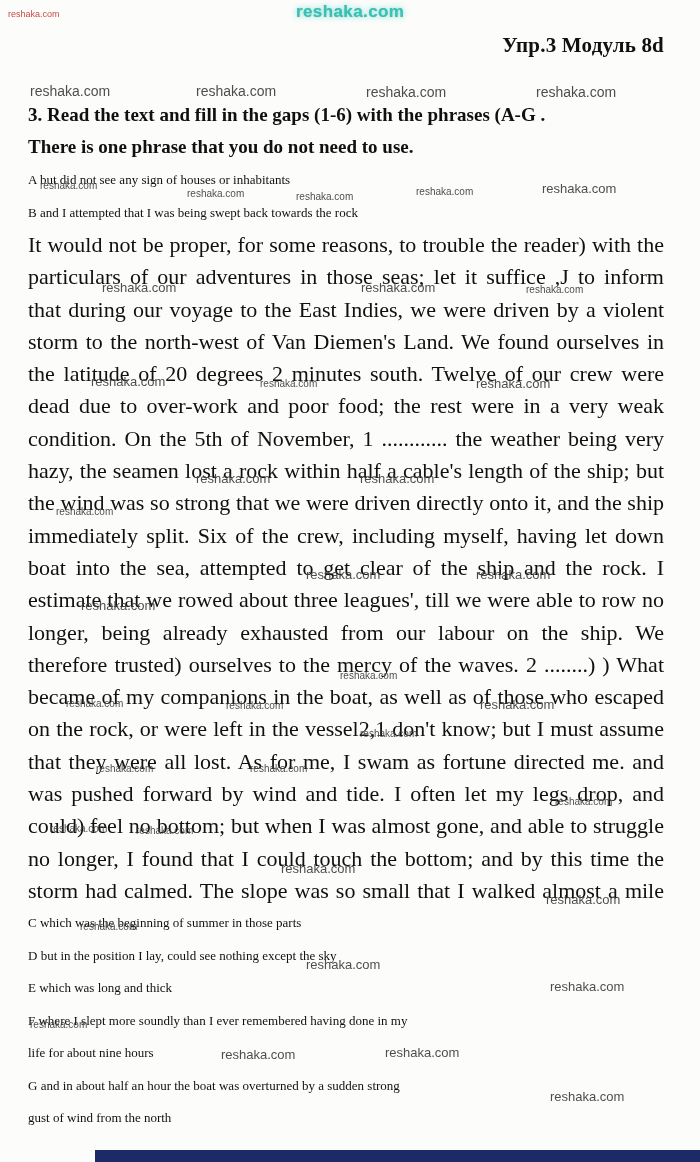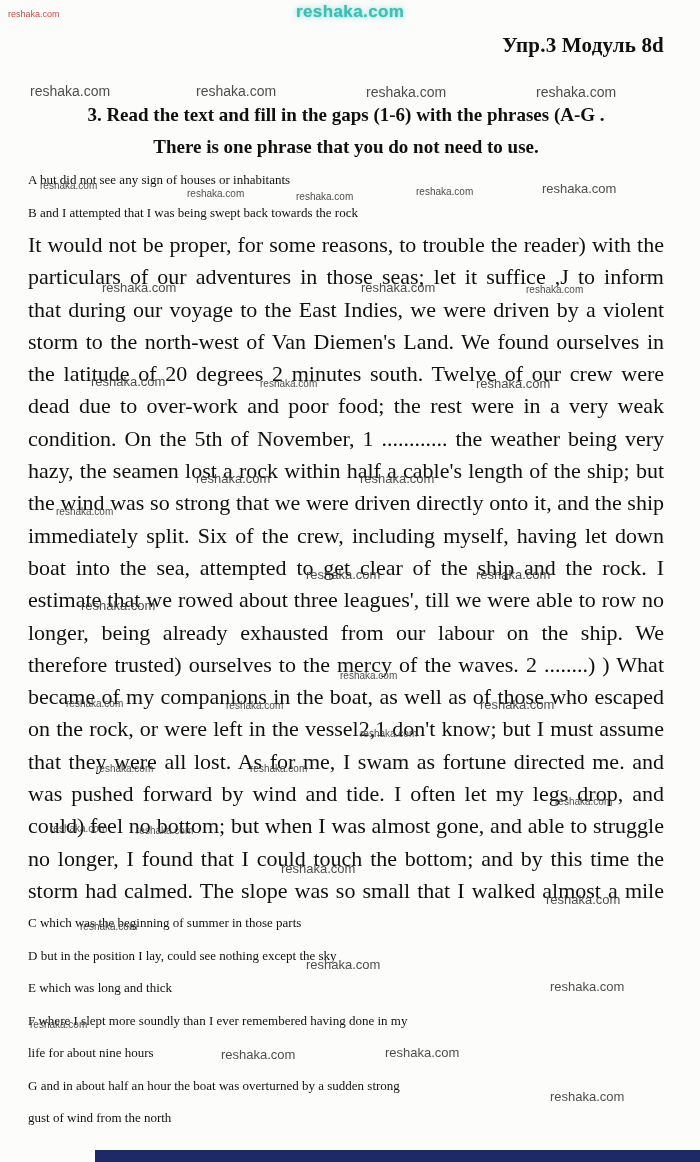--- a/index.html
+++ b/index.html
@@ -12,21 +12,21 @@
     color: #101010;
     overflow: hidden;
   }
   .content {
     position: absolute; left: 28px; top: 0; width: 636px;
   }
   .title {
     font-size: 21px; font-weight: bold; text-align: right;
     padding-top: 33px; letter-spacing: .2px;
   }
-  .instructions { margin-top: 41px; text-align: center; }
+  .instructions { margin-top: 41px; }
   .instr {
     font-size: 19px; font-weight: bold; line-height: 32px;
     white-space: nowrap; overflow: hidden;
   }
   .phrase {
     font-size: 13px; line-height: 33px; height: 33px;
     white-space: nowrap; overflow: hidden;
   }
   .phrases-bottom .phrase { line-height: 32.5px; height: 32.5px; }
   .bodyline {

